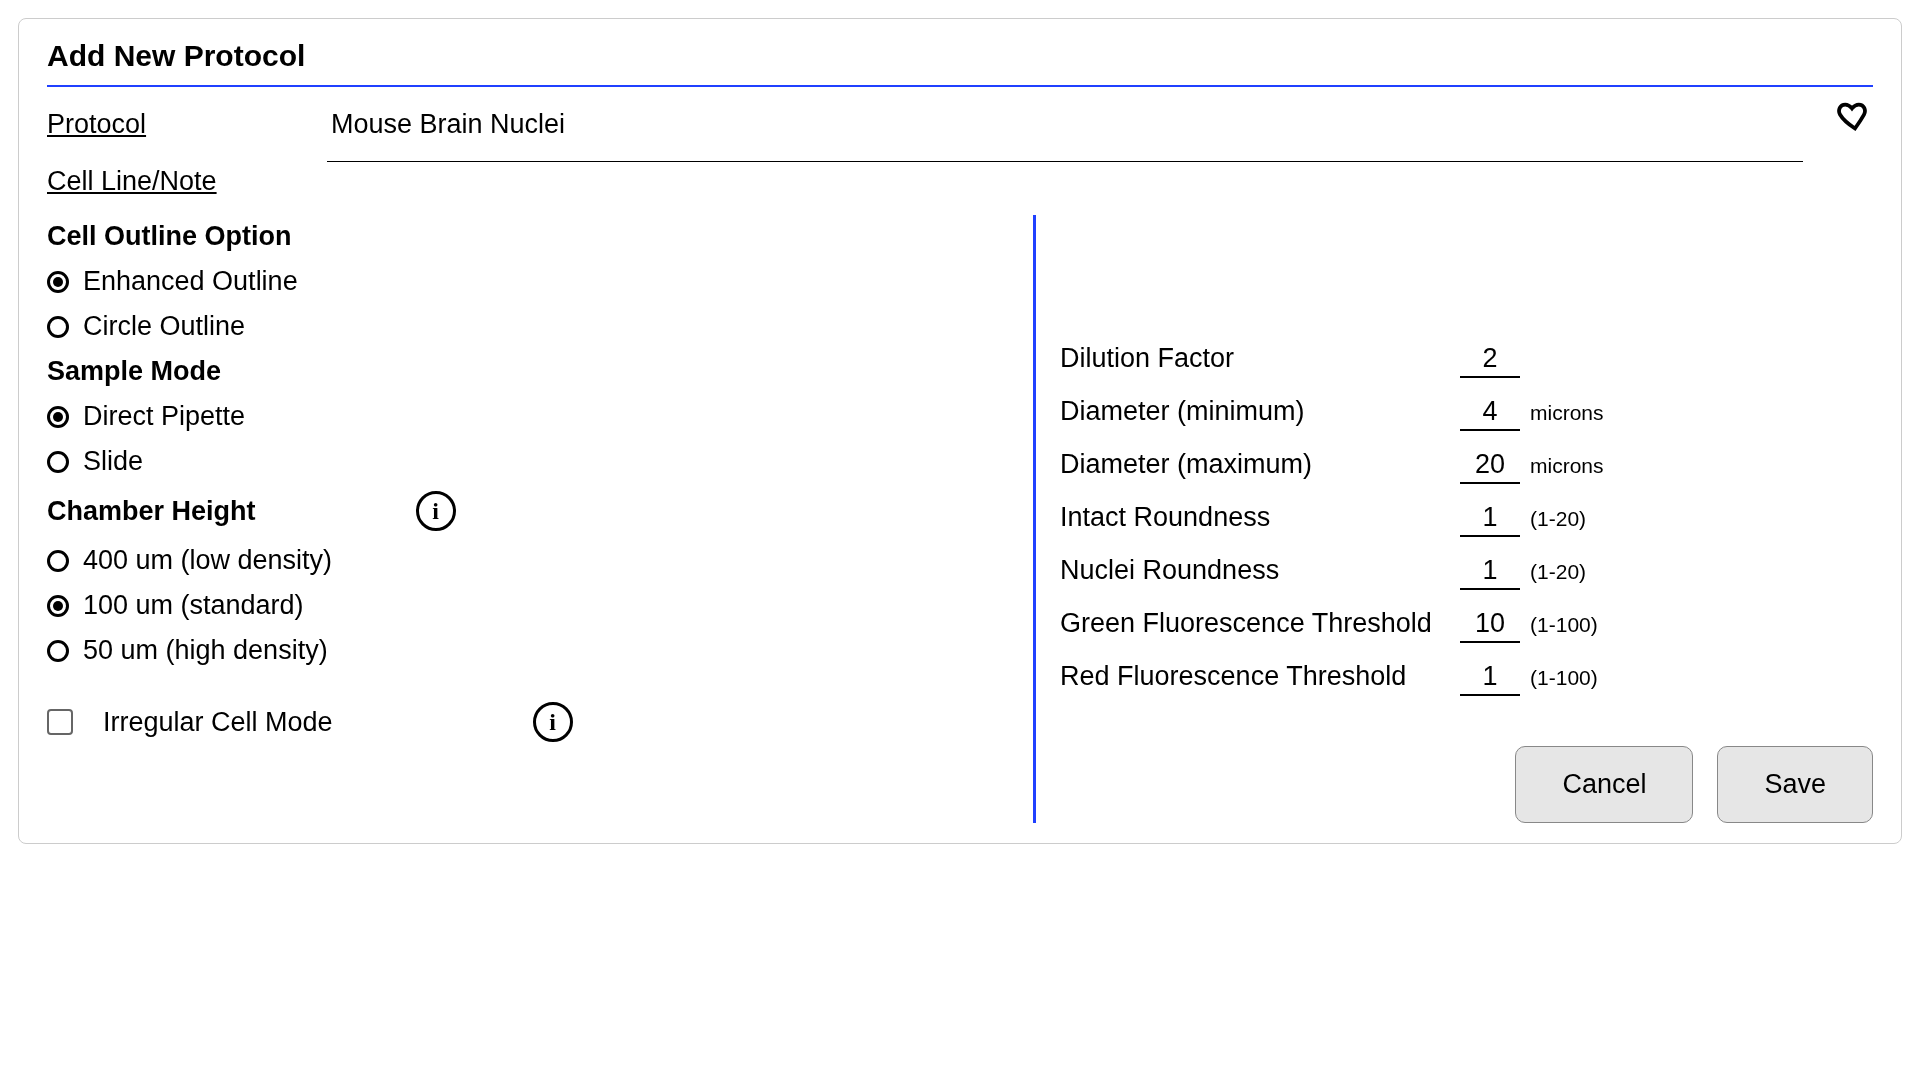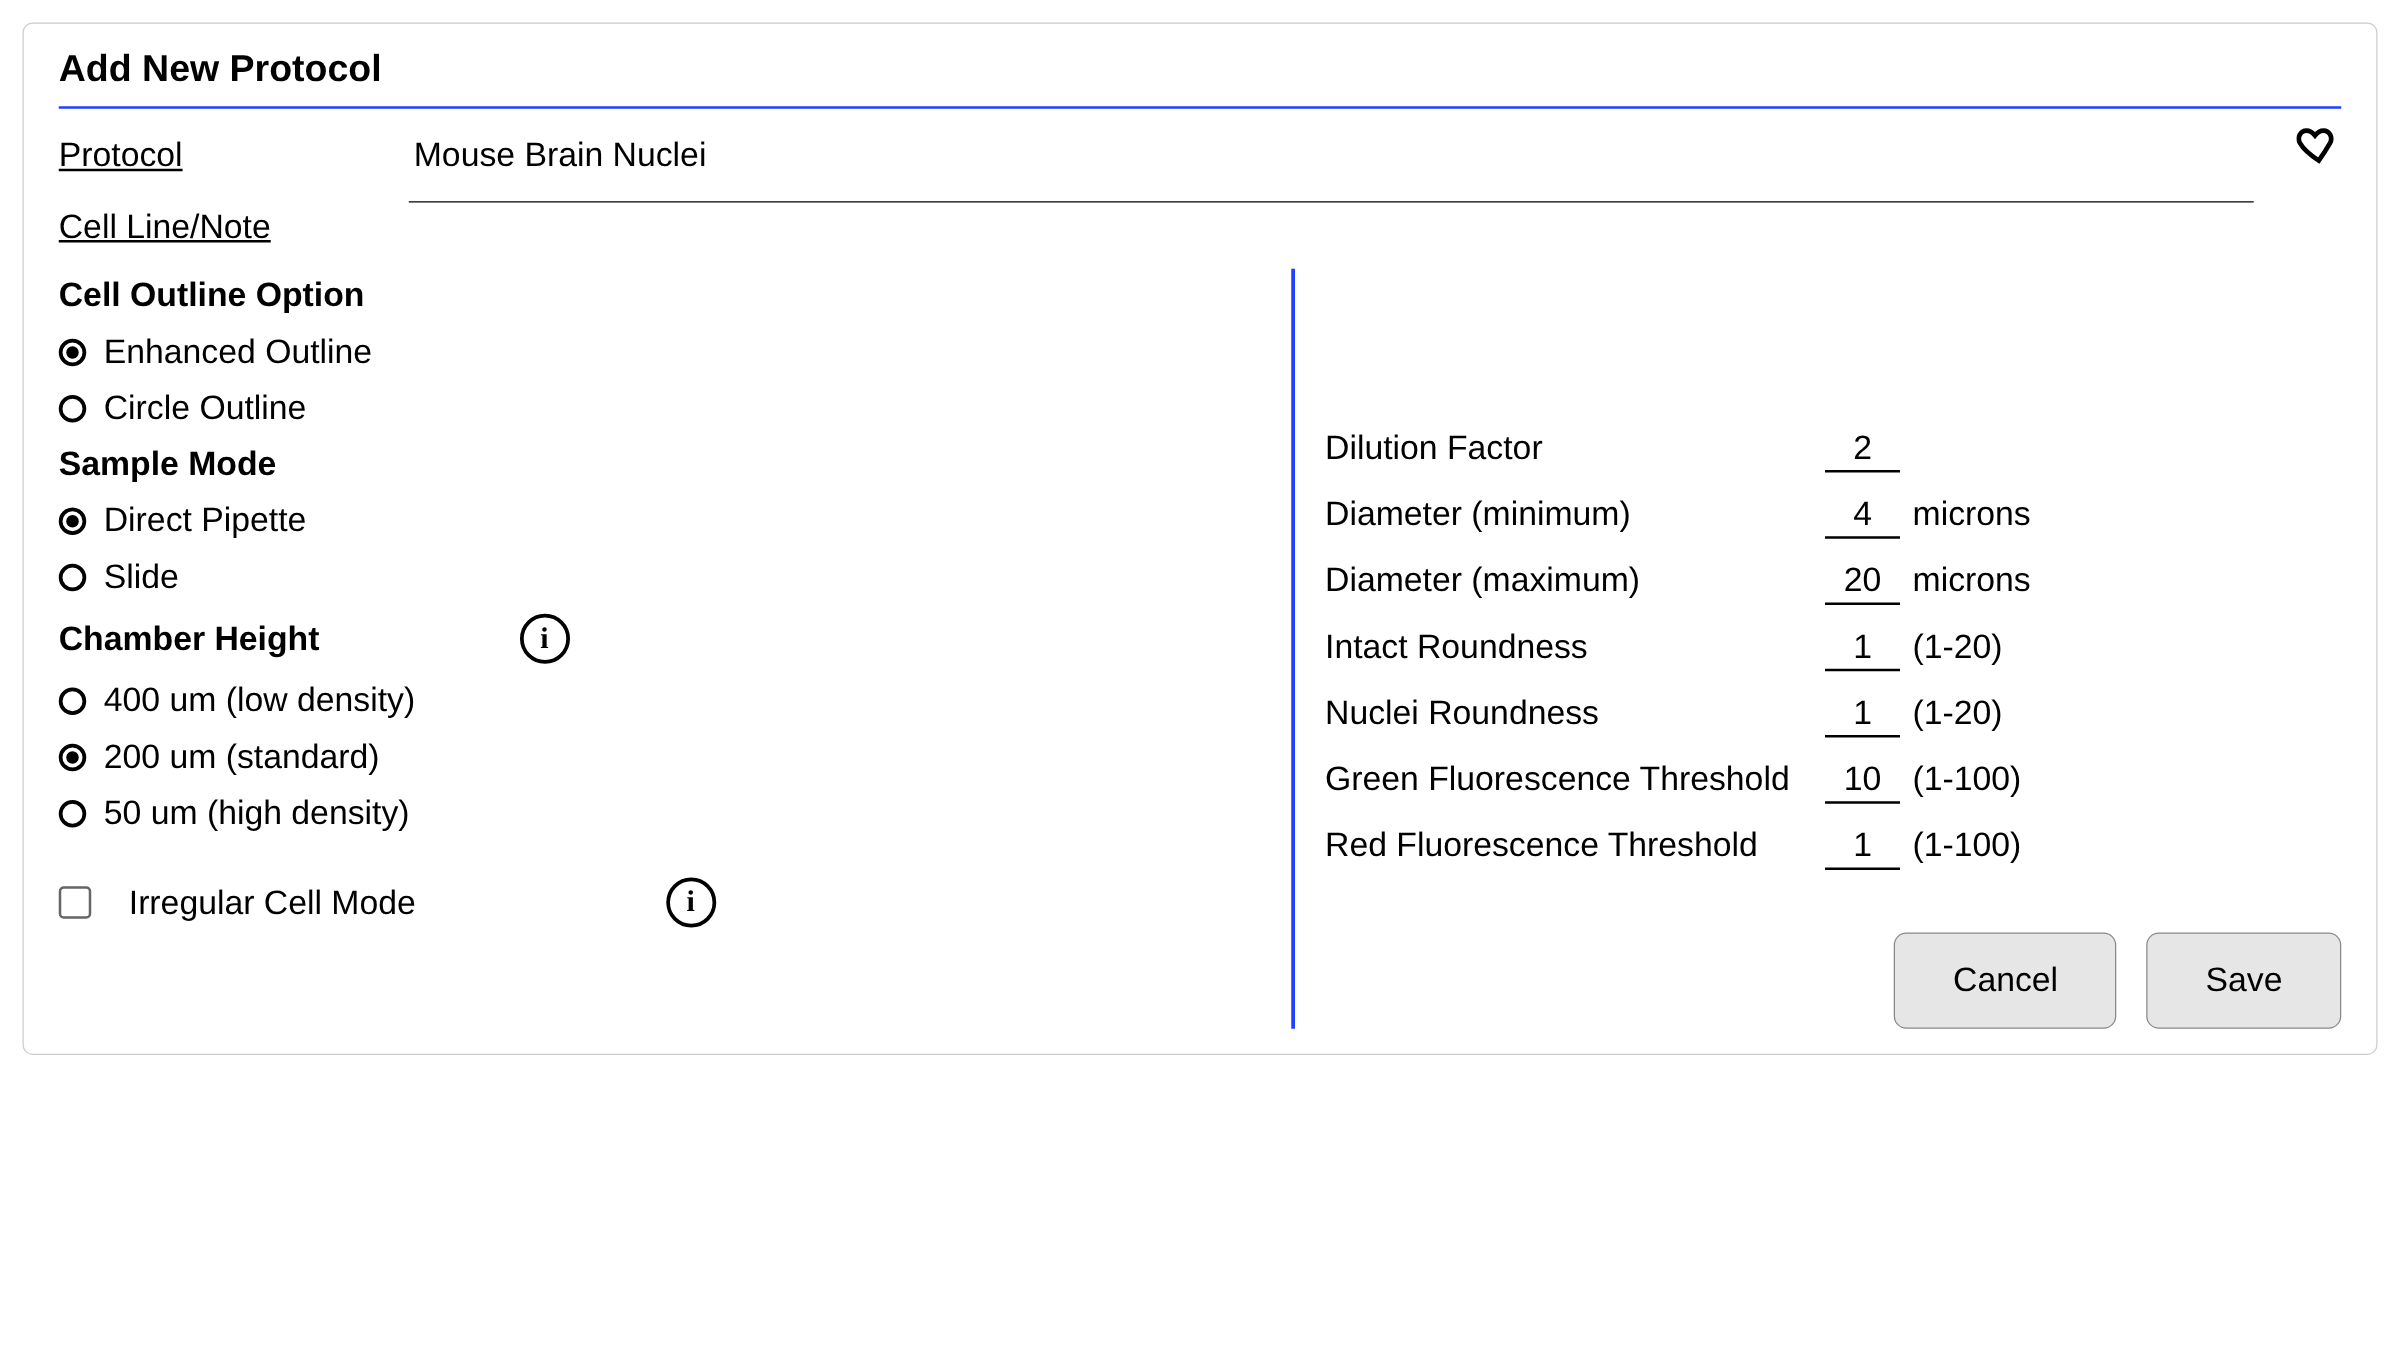--- a/index.html
+++ b/index.html
@@ -152,21 +152,21 @@
     text-align: center;
     font-size: 27px;
     border: none;
     border-bottom: 2px solid #000;
     margin: 0 10px;
     outline: none;
     padding: 0 2px 2px 2px;
     background: transparent;
   }
   .param-unit {
-    font-size: 27px;
+    font-size: 21px;
   }
   .btn-row {
     display: flex;
     justify-content: flex-end;
     gap: 24px;
     margin-top: 50px;
   }
   .check-row.with-icon { gap: 30px; margin-top: 36px; }
   .check-row.with-icon .spacer { flex: 0 0 140px; }
   .btn {
@@ -236,21 +236,21 @@
       </div>
 
       <div class="radio-row">
         <span class="radio"></span>
         <span>400 um (low density)</span>
       </div>
       <div class="radio-row">
         <span class="radio selected">
             <span class="dot"></span>
           </span>
-        <span>200 um (standard)</span>
+        <span>100 um (standard)</span>
       </div>
       <div class="radio-row">
         <span class="radio"></span>
         <span>50 um (high density)</span>
       </div>
 
       <div class="check-row with-icon">
         <span class="checkbox"></span>
         <span>Irregular Cell Mode</span>
         <span class="spacer"></span>

